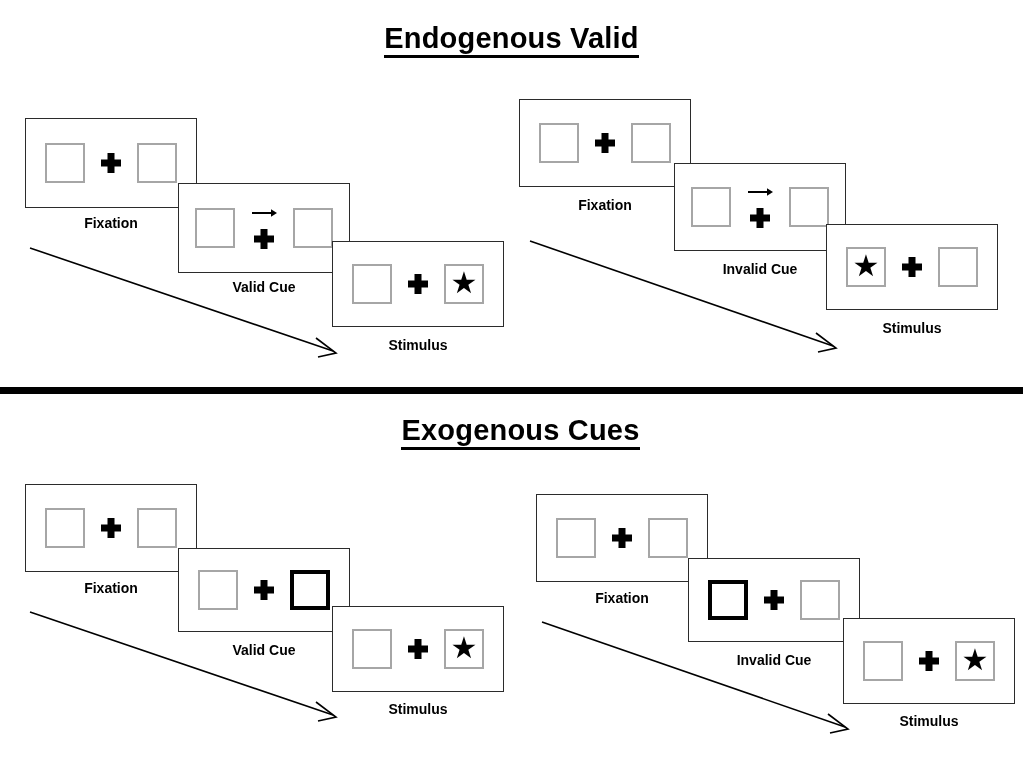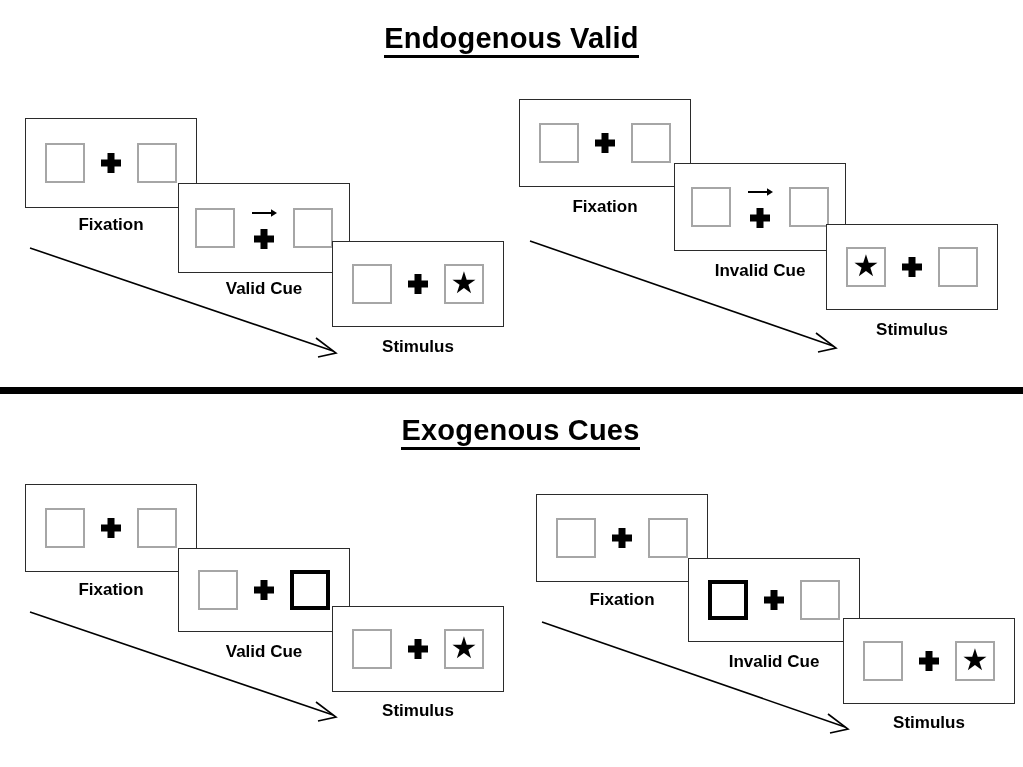--- a/index.html
+++ b/index.html
@@ -132,21 +132,21 @@
     top: 0;
     left: 50%;
     transform: translateX(-50%);
     width: 26px;
     height: 12px;
   }
 
   
   .caption {
     position: absolute;
-    font-size: 17px;
+    font-size: 14px;
     font-weight: bold;
     white-space: nowrap;
     text-align: center;
   }
 
   
   .flow-arrow {
     position: absolute;
     pointer-events: none;
   }

